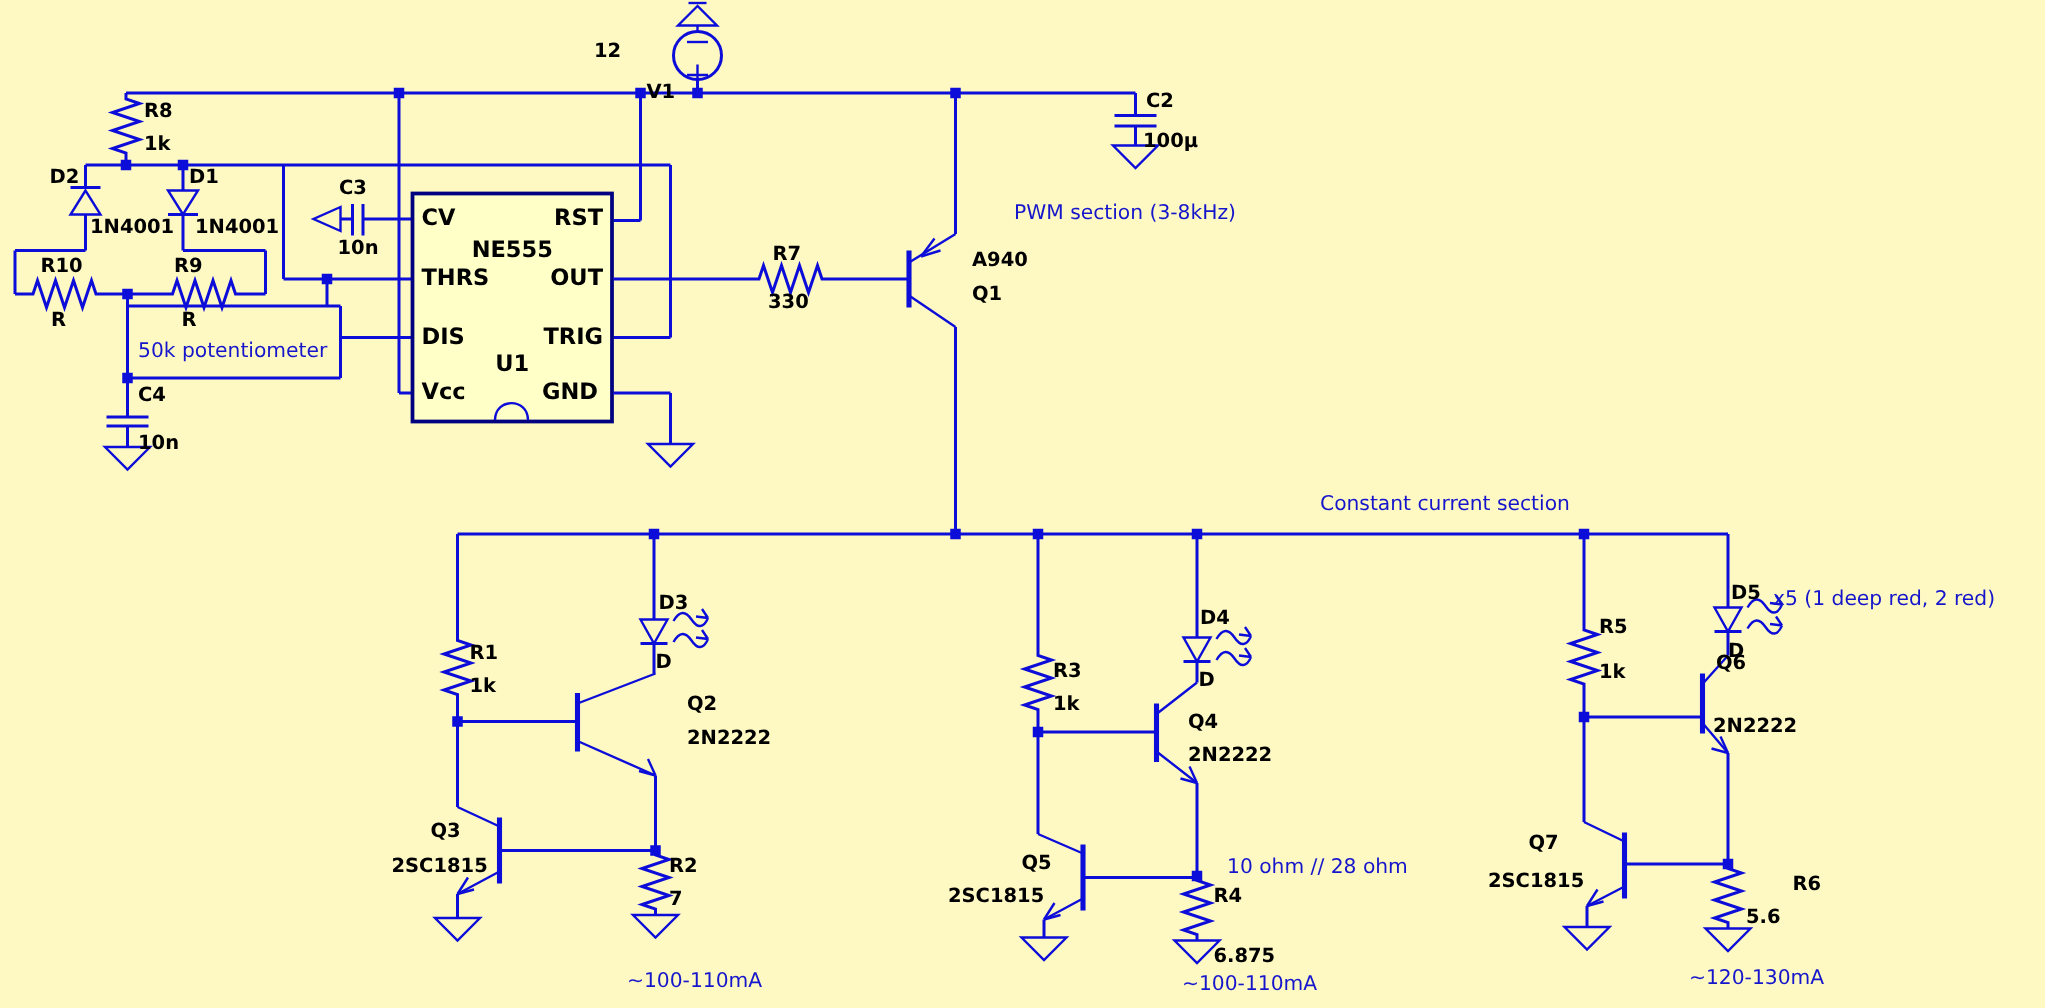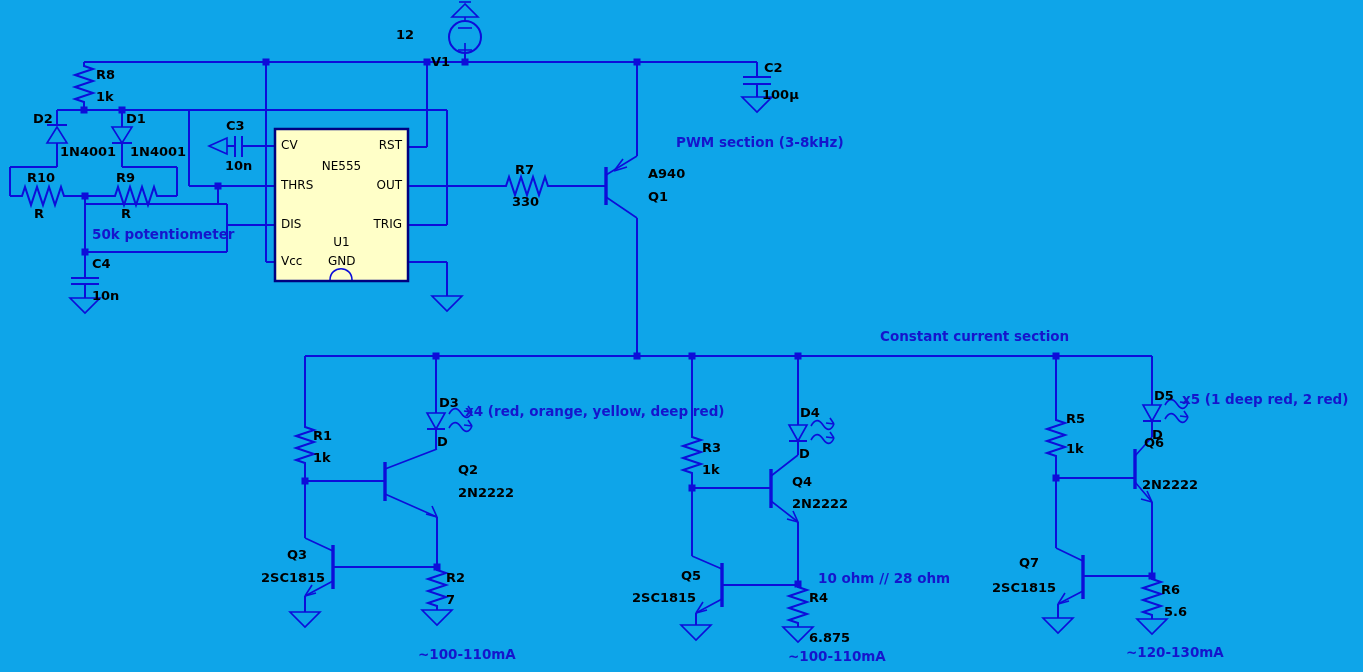--- a/index.html
+++ b/index.html
@@ -1,26 +1,26 @@
 <!DOCTYPE html>
 <html><head>
 <meta charset="utf-8">
 <style>
   html,body{margin:0;padding:0;}
   body{background:#c2c2c2;font-family:"DejaVu Sans",sans-serif;}
-  .stage{position:relative;width:1363px;height:672px;background:#0ea5e9;overflow:hidden;}
+  .stage{position:relative;width:1363px;height:672px;background:#fef9c3;overflow:hidden;}
   svg.sch{position:absolute;left:0;top:0;}
   .w{stroke:#0d0dd9;stroke-width:2;fill:none;}
   .thin{stroke:#0d0dd9;stroke-width:1.6;fill:none;}
   .bar{stroke:#0d0dd9;stroke-width:3.4;fill:none;}
   .sq{fill:#0d0dd9;stroke:none;}
   .chipbox{fill:#ffffc8;stroke:#000080;stroke-width:2.5;}
   .lbl{position:absolute;font-weight:bold;font-size:13px;color:#000;white-space:nowrap;line-height:15px;}
-  .note{position:absolute;font-weight:bold;font-size:13.5px;color:#1515cc;white-space:nowrap;line-height:15px;}
-  .pin{position:absolute;font-weight:normal;font-size:12px;color:#000;white-space:nowrap;line-height:15px;}
+  .note{position:absolute;font-weight:normal;font-size:13.5px;color:#1515cc;white-space:nowrap;line-height:15px;}
+  .pin{position:absolute;font-weight:bold;font-size:15px;color:#000;white-space:nowrap;line-height:15px;}
   .ctr{text-align:center;}
 </style>
 </head>
 <body>
 
 <div class="stage">
 
   <svg class="sch" width="1363" height="672" viewBox="0 0 1363 672">
 
     <g>
@@ -251,21 +251,21 @@
   <div class="lbl" style="left:648px;top:166px">A940</div>
   <div class="lbl" style="left:648px;top:189px">Q1</div>
 
   <div class="pin" style="left:281px;top:138px">CV</div>
   <div class="pin" style="left:281px;top:178px">THRS</div>
   <div class="pin" style="left:281px;top:217px">DIS</div>
   <div class="pin" style="left:281px;top:254px">Vcc</div>
   <div class="pin" style="left:322px;top:138px;width:80px;text-align:right">RST</div>
   <div class="pin" style="left:322px;top:178px;width:80px;text-align:right">OUT</div>
   <div class="pin" style="left:322px;top:217px;width:80px;text-align:right">TRIG</div>
-  <div class="pin" style="left:328px;top:254px;width:80px;text-align:left">GND</div>
+  <div class="pin" style="left:340px;top:254px;width:80px;text-align:center">GND</div>
   <div class="pin ctr" style="left:275px;top:159px;width:133px">NE555</div>
   <div class="pin ctr" style="left:275px;top:235px;width:133px">U1</div>
 
   <div class="lbl" style="left:313px;top:428px">R1</div>
   <div class="lbl" style="left:313px;top:450px">1k</div>
   <div class="lbl" style="left:439px;top:395px">D3</div>
   <div class="lbl" style="left:437px;top:434px">D</div>
   <div class="lbl" style="left:458px;top:462px">Q2</div>
   <div class="lbl" style="left:458px;top:485px">2N2222</div>
   <div class="lbl" style="left:287px;top:547px">Q3</div>
@@ -285,26 +285,25 @@
   <div class="lbl" style="left:809px;top:630px">6.875</div>
 
   <div class="lbl" style="left:1066px;top:411px">R5</div>
   <div class="lbl" style="left:1066px;top:441px">1k</div>
   <div class="lbl" style="left:1154px;top:388px">D5</div>
   <div class="lbl" style="left:1152px;top:427px">D</div>
   <div class="lbl" style="left:1144px;top:435px">Q6</div>
   <div class="lbl" style="left:1142px;top:477px">2N2222</div>
   <div class="lbl" style="left:1019px;top:555px">Q7</div>
   <div class="lbl" style="left:992px;top:580px">2SC1815</div>
-  <div class="lbl" style="left:1161px;top:582px">R6</div>
+  <div class="lbl" style="left:1195px;top:582px">R6</div>
   <div class="lbl" style="left:1164px;top:604px">5.6</div>
 
   <div class="note" style="left:92px;top:227px">50k potentiometer</div>
   <div class="note" style="left:676px;top:135px">PWM section (3-8kHz)</div>
   <div class="note" style="left:880px;top:329px">Constant current section</div>
-  <div class="note" style="left:465px;top:404px">x4 (red, orange, yellow, deep red)</div>
   <div class="note" style="left:1182px;top:392px">x5 (1 deep red, 2 red)</div>
   <div class="note" style="left:818px;top:571px">10 ohm // 28 ohm</div>
   <div class="note" style="left:418px;top:647px">~100-110mA</div>
   <div class="note" style="left:788px;top:649px">~100-110mA</div>
   <div class="note" style="left:1126px;top:645px">~120-130mA</div>
 
 </div>
 
 </body></html>

